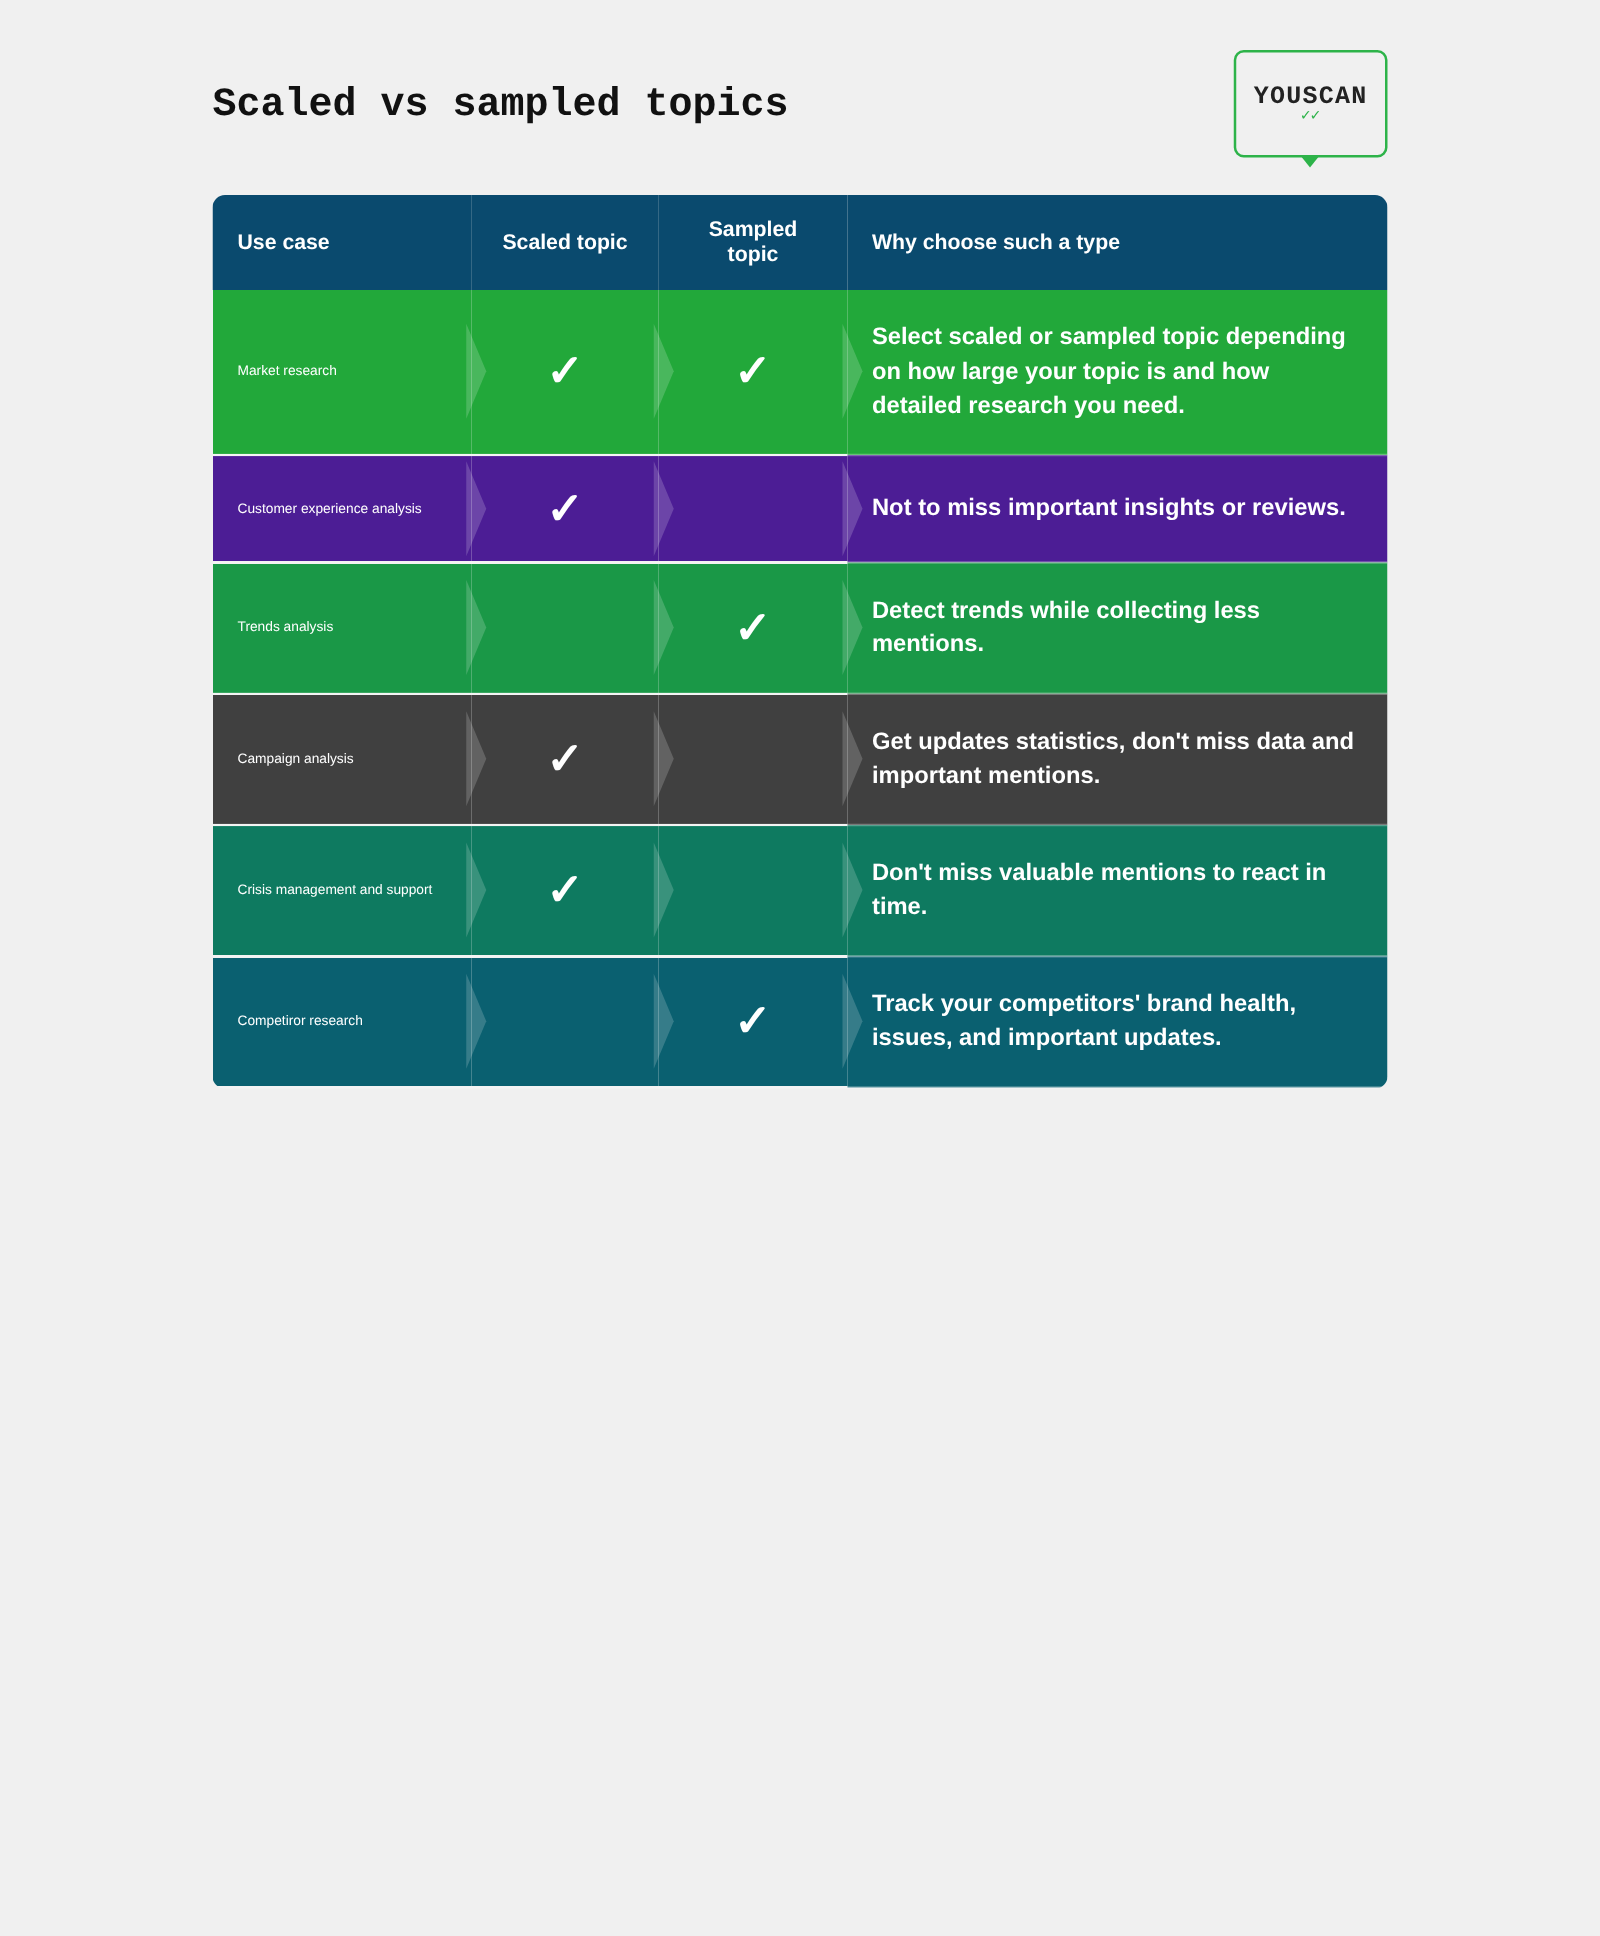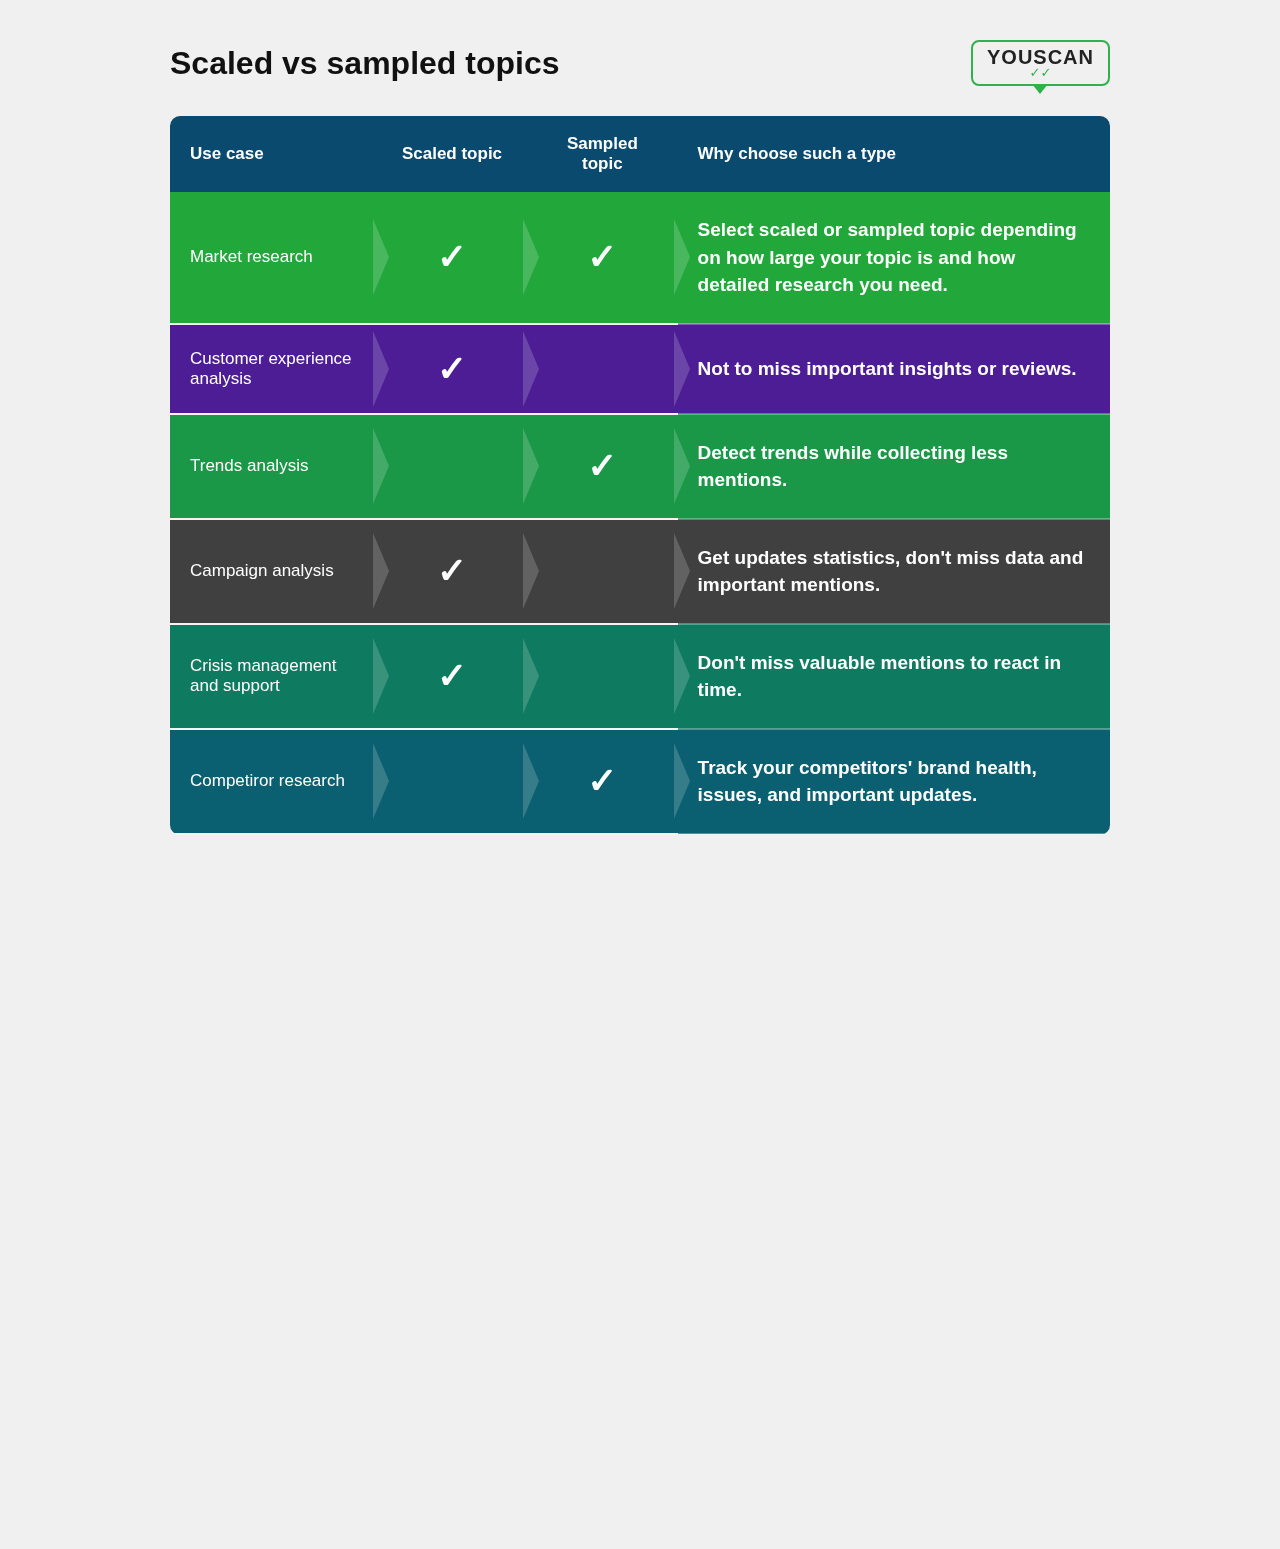--- a/index.html
+++ b/index.html
@@ -16,30 +16,31 @@
     .page-wrapper {
       width: 1000px;
       background: #f0f0f0;
       padding: 40px 30px 40px 30px;
     }
     .header {
       display: flex;
       justify-content: space-between;
       align-items: center;
       margin-bottom: 30px;
+      font-family: Liberation Mono, monospace;
     }
     .page-title {
       font-size: 32px;
       font-weight: 900;
       color: #111;
     }
     .logo {
       border: 2.5px solid #2db349;
       border-radius: 8px;
-      padding: 4px 14px;
+      padding: 24px 14px;
       display: flex;
       align-items: center;
       gap: 4px;
       position: relative;
     }
     .logo-text {
       font-size: 20px;
       font-weight: 900;
       color: #222;
       letter-spacing: 1px;
@@ -97,21 +98,21 @@
     tbody tr {
       border-bottom: 2px solid rgba(255,255,255,0.3);
     }
     tbody td {
       padding: 24px 20px;
       color: #fff;
       font-size: 16px;
       vertical-align: middle;
     }
     tbody td:first-child {
-      font-size: 17px;
+      font-size: 11px;
     }
     tbody td:nth-child(2),
     tbody td:nth-child(3) {
       text-align: center;
       position: relative;
     }
 
     
     .row-0 { background: #22a83a; }
     .row-1 { background: #4c1d95; }

